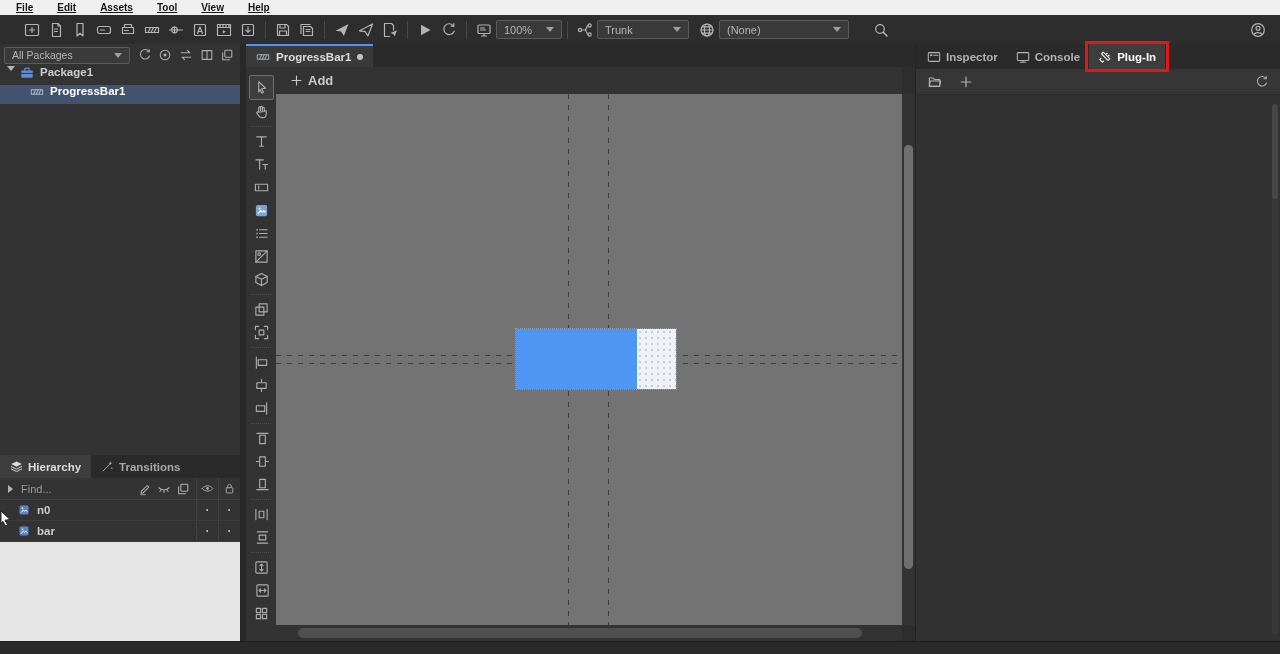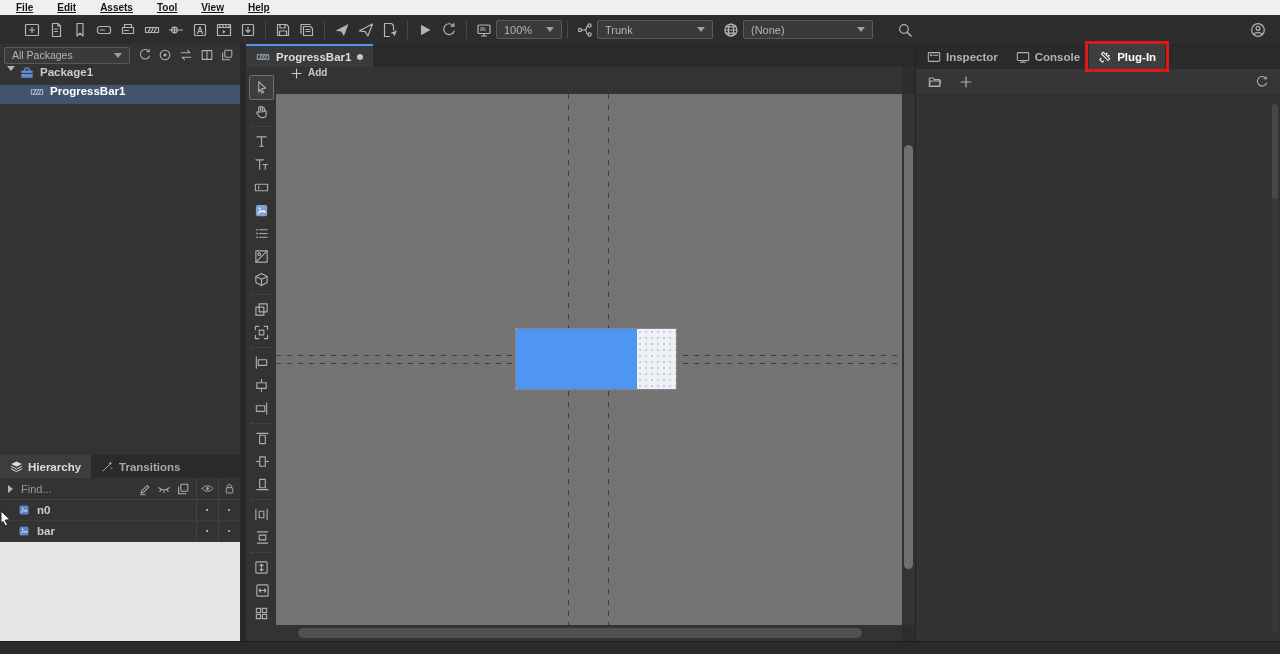--- a/index.html
+++ b/index.html
@@ -47,22 +47,22 @@
              border-left:5px solid #b5b5b5;margin:0 8px;}
   .hcell{width:21px;height:100%;border-left:1px solid #424242;display:flex;align-items:center;justify-content:center;flex:none;color:#a8a8a8;}
   .hrow{height:20px;border-bottom:1px solid #3c3c3c;display:flex;align-items:center;font-size:11.5px;font-weight:700;color:#ccc;background:#333;}
   .hrow .dotcell{font-size:12px;color:#bbb;}
   
   .ctabs{position:absolute;left:246px;top:44px;width:669px;height:23px;background:#2a2a2a;}
   .ctab{position:absolute;left:0;top:0;height:21px;background:#3a3a3a;border-top:2px solid #4e96f2;
         display:flex;align-items:center;gap:6px;padding:0 10px;font-size:11.5px;font-weight:700;color:#ddd;}
   .moddot{width:6px;height:6px;border-radius:50%;background:#c4c4c4;}
   .addrow{position:absolute;left:276px;top:67px;width:626px;height:27px;background:#333;
-          display:flex;align-items:flex-start;gap:5px;padding-left:14px;box-sizing:border-box;
-          font-size:10px;font-weight:700;color:#c9c9c9;}
+          display:flex;align-items:center;gap:5px;padding-left:14px;box-sizing:border-box;
+          font-size:13px;font-weight:700;color:#c9c9c9;}
   .toolstrip{position:absolute;left:246px;top:67px;width:30px;height:574px;background:#333;
              display:flex;flex-direction:column;align-items:center;padding-top:8px;box-sizing:border-box;}
   .tool{width:23px;height:23px;display:flex;align-items:center;justify-content:center;color:#aeaeae;flex:none;border-radius:2px;}
   .tool.selected{border:1px solid #6e6e6e;background:#3e3e3e;}
   .tsep{width:20px;border-top:1px dotted #4d4d4d;margin:3px 0;flex:none;}
   .canvas{position:absolute;left:276px;top:94px;width:626px;height:531px;background:#737373;overflow:hidden;}
   .guide-v{position:absolute;top:0;bottom:0;width:1px;
            background:repeating-linear-gradient(to bottom,#3f3f3f 0 5px,transparent 5px 11px);}
   .guide-h{position:absolute;left:0;right:0;height:1px;
            background:repeating-linear-gradient(to right,#3f3f3f 0 5px,transparent 5px 11px);}
@@ -442,21 +442,21 @@
     <div class="dd" style="width:66px">
       <span>100%</span>
       <span class="caret"></span>
     </div>
     <div class="vsep"></div>
     <div class="tbtn">
         <svg class="ic s16">
           <use href="#s-branch"></use>
         </svg>
       </div>
-    <div class="dd" style="width:116px">
+    <div class="dd" style="width:92px">
       <span>Trunk</span>
       <span class="caret"></span>
     </div>
     <div class="tbtn" style="margin-left:6px">
         <svg class="ic s16">
           <use href="#s-globe"></use>
         </svg>
       </div>
     <div class="dd" style="width:130px">
       <span>(None)</span>

